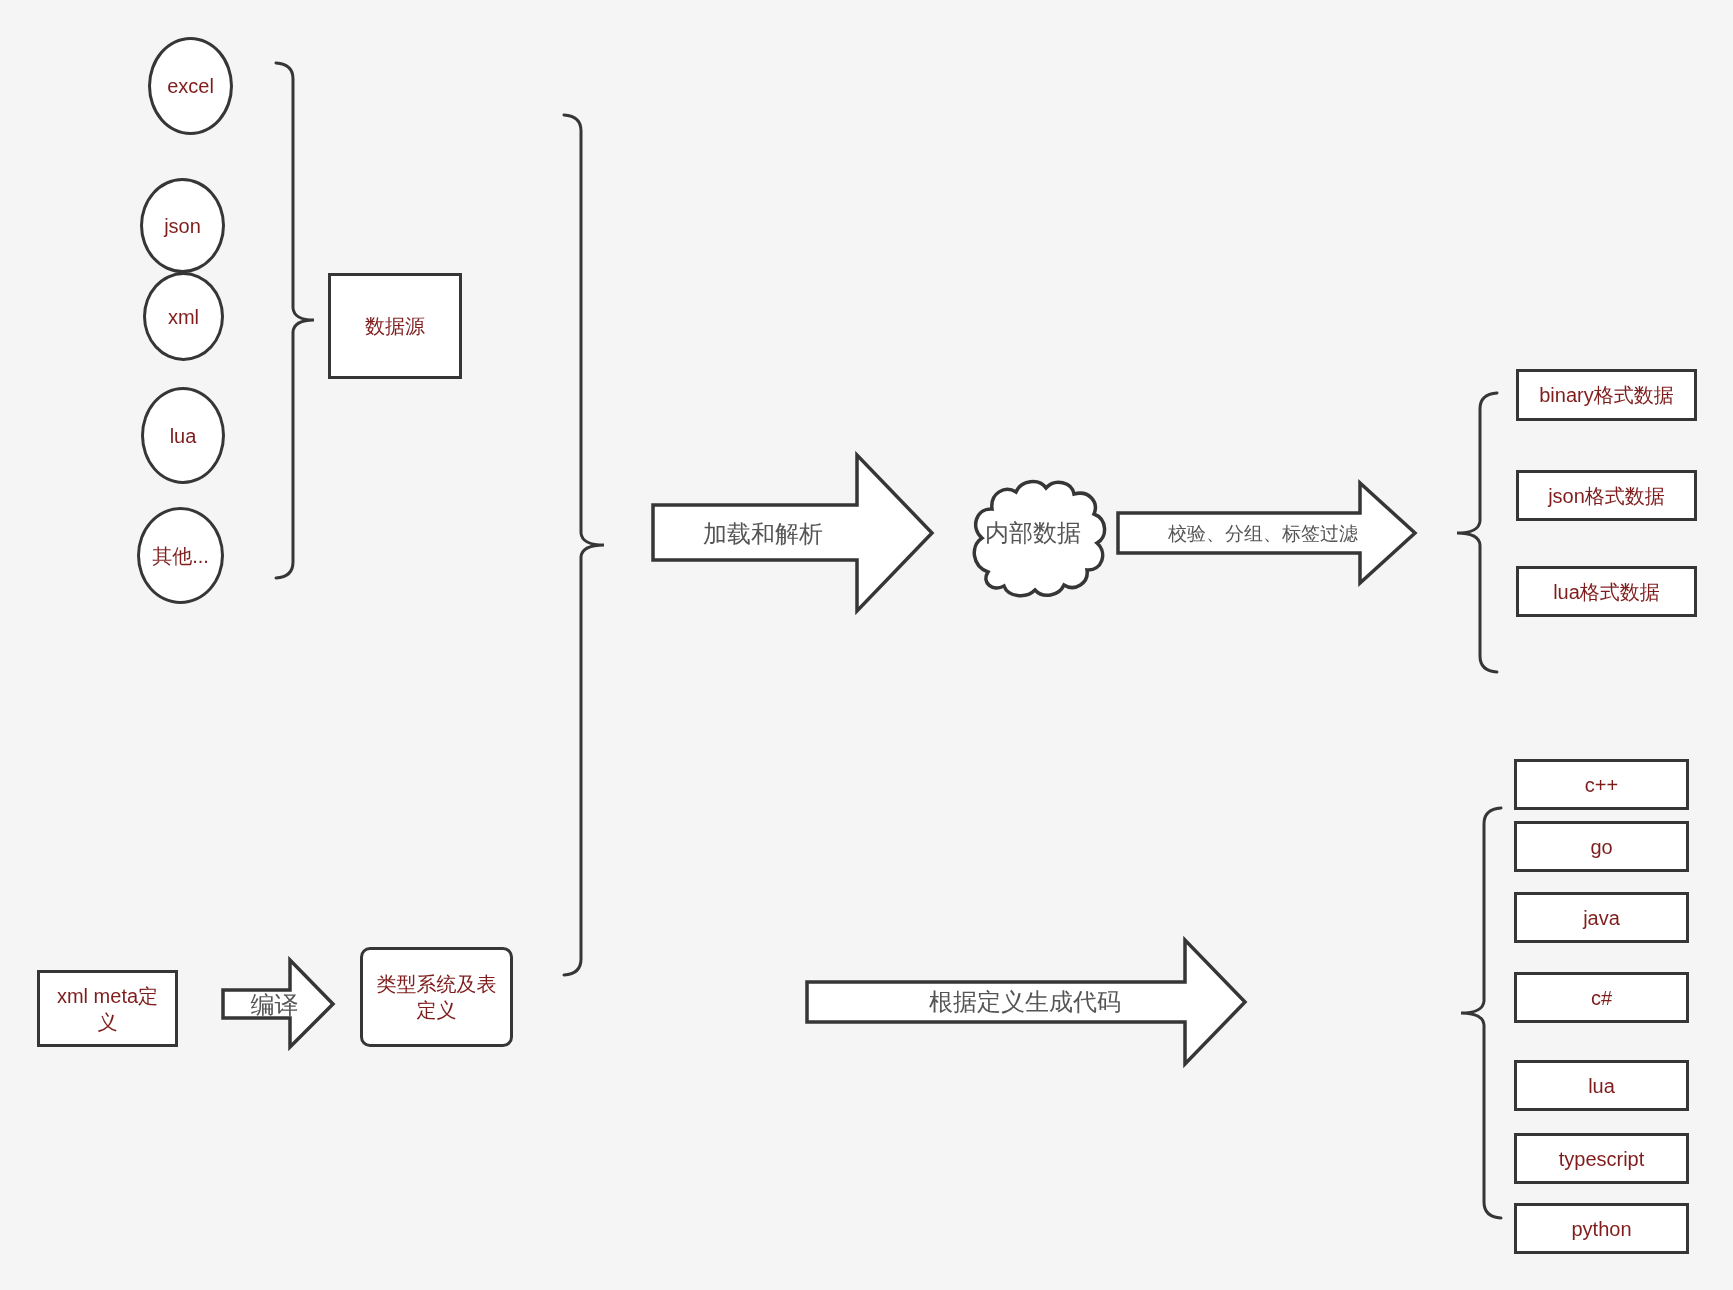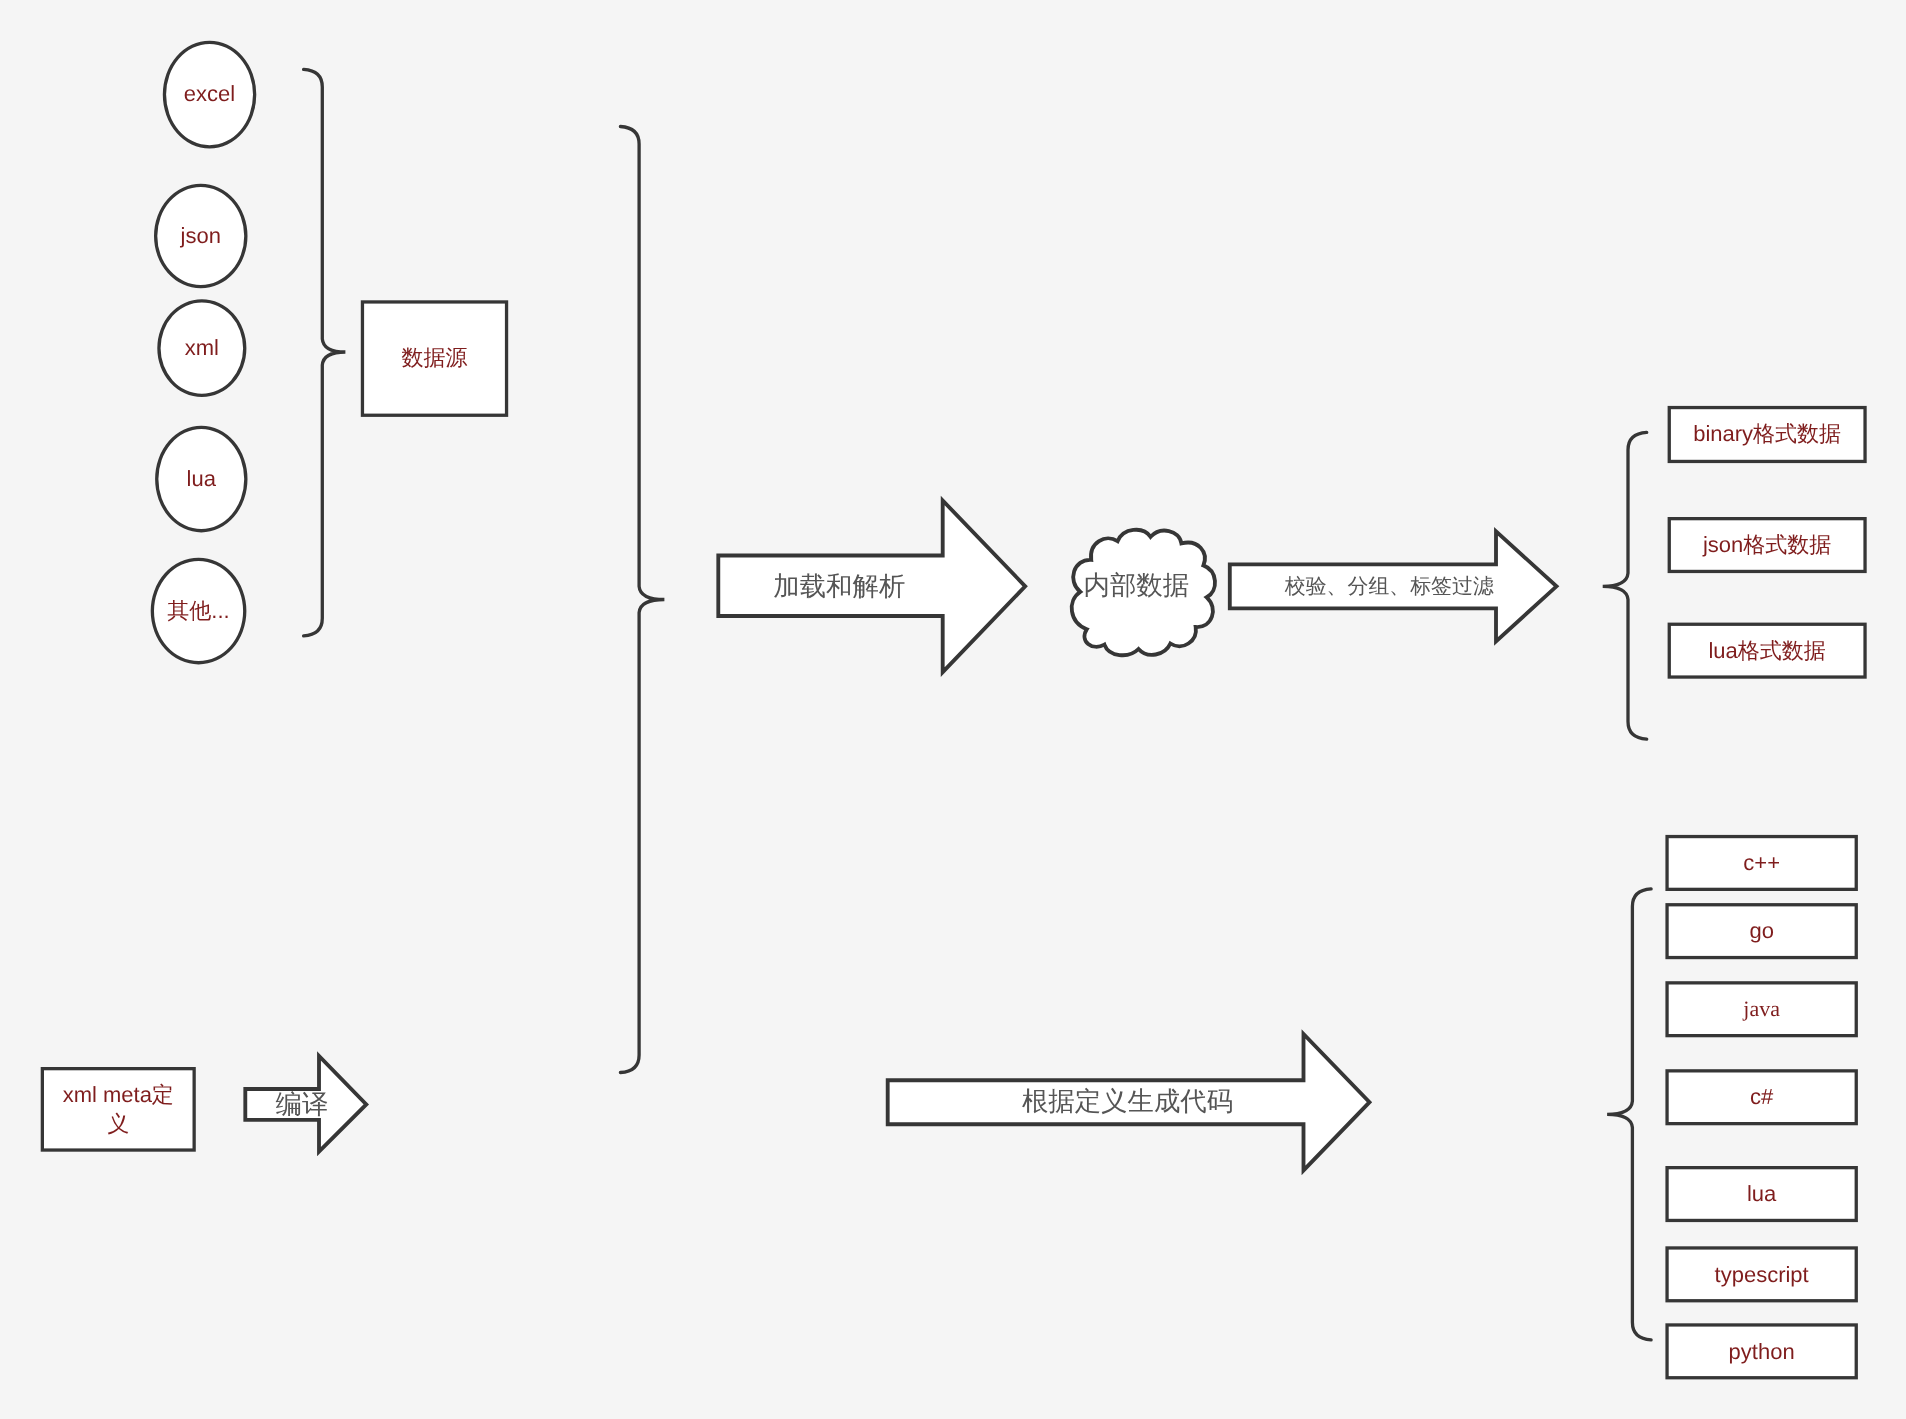--- a/index.html
+++ b/index.html
@@ -63,36 +63,37 @@
     <path class="shape-stroke" d="M1118 513 L1360 513 L1360 483 L1415 533 L1360 583 L1360 553 L1118 553 Z"></path>
 
     <path class="shape-stroke" d="M223 990 L290 990 L290 960 L333 1004 L290 1047 L290 1018 L223 1018 Z"></path>
 
     <path class="shape-stroke" d="M807 982 L1185 982 L1185 940 L1245 1002 L1185 1064 L1185 1022 L807 1022 Z"></path>
 
     <path class="shape-stroke" d="M988 572 C972 566 970 546 982 538 C970 528 976 508 992 509 C990 493 1005 485 1016 492 C1021 480 1039 478 1046 488 C1055 478 1072 482 1074 494 C1089 490 1099 502 1094 514 C1107 519 1108 537 1097 543 C1108 553 1102 571 1087 570 C1089 583 1075 592 1064 585 C1059 596 1043 599 1035 590 C1026 599 1008 597 1004 586 C993 592 981 583 988 572 Z"></path>
   </svg>
 
   <div class="node ellipse" style="left:148px; top:37px; width:85px; height:98px;">excel</div>
-  <div class="node ellipse" style="left:140px; top:167px; width:85px; height:95px;">json</div>
+  <div class="node ellipse" style="left:140px; top:178px; width:85px; height:95px;">json</div>
   <div class="node ellipse" style="left:143px; top:272px; width:81px; height:89px;">xml</div>
   <div class="node ellipse" style="left:141px; top:387px; width:84px; height:97px;">lua</div>
   <div class="node ellipse" style="left:137px; top:507px; width:87px; height:97px;">其他...</div>
 
   <div class="node" style="left:328px; top:273px; width:134px; height:106px;text-align:right;">数据源</div>
 
   <div class="node pad" style="left:37px; top:970px; width:141px; height:77px;">xml meta定义</div>
+  <div class="node rounded pad" style="left:360px; top:947px; width:153px; height:100px;">类型系统及表定义</div>
 
   <div class="node" style="left:1516px; top:369px; width:181px; height:52px;">binary格式数据</div>
   <div class="node" style="left:1516px; top:470px; width:181px; height:51px;">json格式数据</div>
   <div class="node" style="left:1516px; top:566px; width:181px; height:51px;text-align:right;">lua格式数据</div>
 
   <div class="node" style="left:1514px; top:759px; width:175px; height:51px;">c++</div>
   <div class="node" style="left:1514px; top:821px; width:175px; height:51px;">go</div>
-  <div class="node" style="left:1514px; top:892px; width:175px; height:51px;font-family:Liberation Serif, serif;">java</div>
+  <div class="node" style="left:1514px; top:892px; width:175px; height:51px;">java</div>
   <div class="node" style="left:1514px; top:972px; width:175px; height:51px;">c#</div>
   <div class="node" style="left:1514px; top:1060px; width:175px; height:51px;">lua</div>
   <div class="node" style="left:1514px; top:1133px; width:175px; height:51px;">typescript</div>
   <div class="node" style="left:1514px; top:1203px; width:175px; height:51px;">python</div>
 
   <div class="arrow-label" style="left:653px; top:521px; width:220px;">加载和解析</div>
   <div class="arrow-label" style="left:977px; top:520px; width:112px;">内部数据</div>
   <div class="arrow-label" style="left:1118px; top:521px; width:290px; font-size:19px;">校验、分组、标签过滤</div>
   <div class="arrow-label" style="left:222px; top:992px; width:105px;">编译</div>
   <div class="arrow-label" style="left:860px; top:989px; width:330px;">根据定义生成代码</div>

